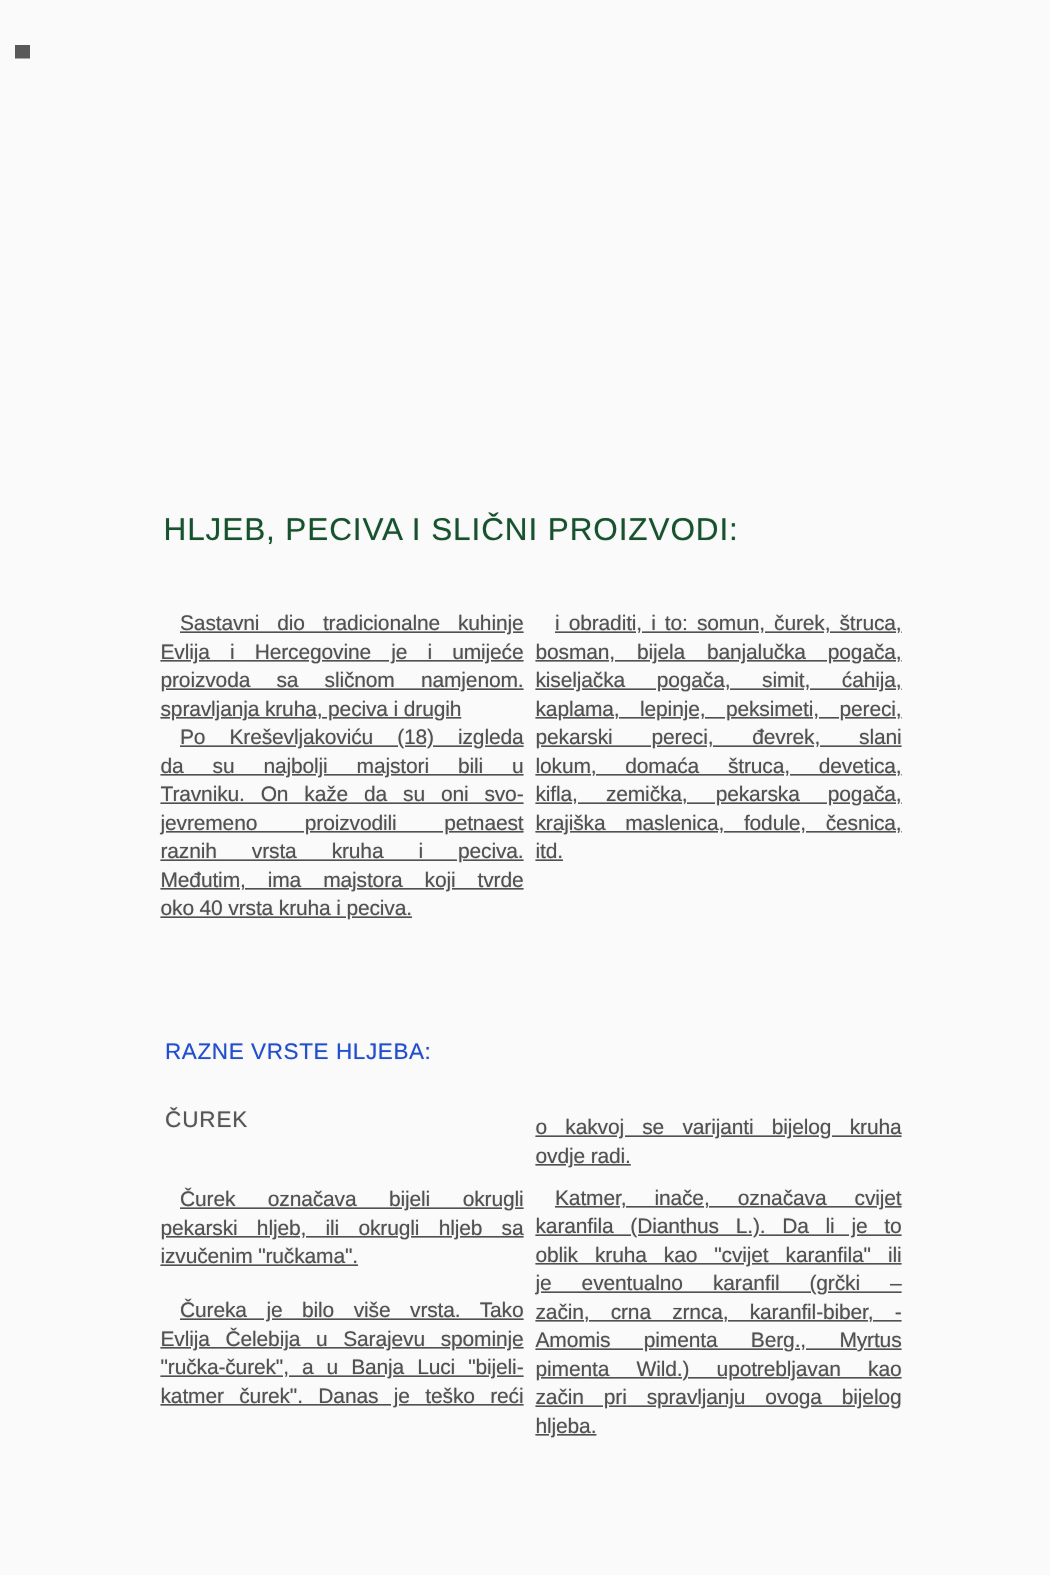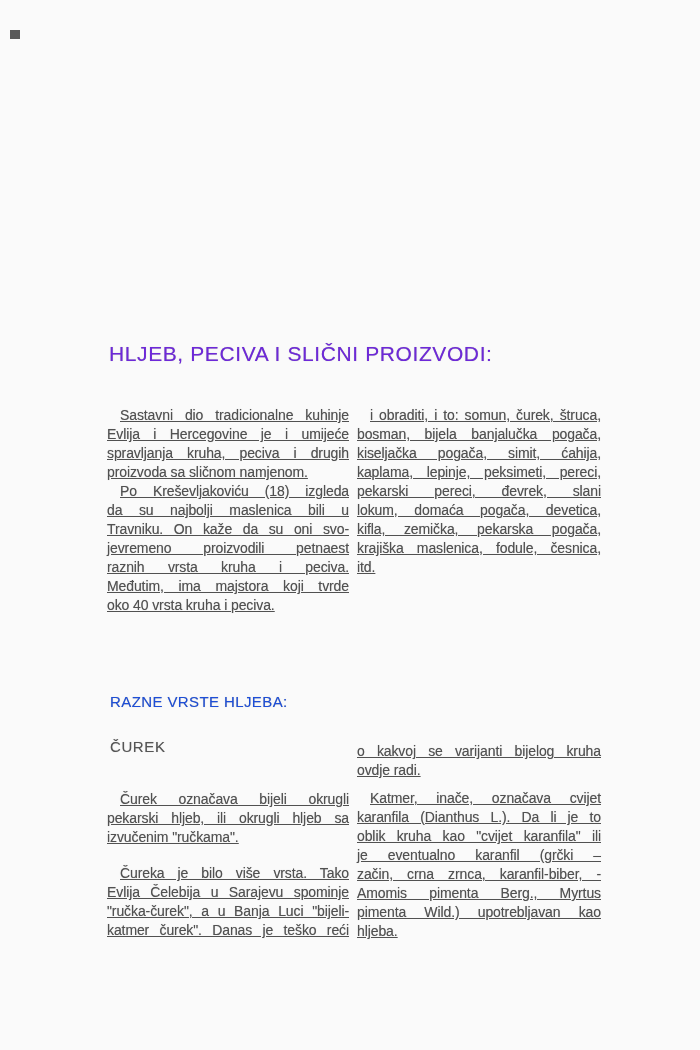--- a/index.html
+++ b/index.html
@@ -10,21 +10,21 @@
     color:#4e4e4e;
     position:relative;
     overflow:hidden;
   }
   .abs { position:absolute; }
   .soft { text-shadow:0 0 0.7px rgba(95,95,95,0.55); }
   .page-title {
     left:109px; top:342px;
     font-size:21px;
     letter-spacing:0.6px;
-    color:#6d28d9;
+    color:#14532d;
     white-space:nowrap;
   }
   .h-razne {
     left:110px; top:693px;
     font-size:15px;
     letter-spacing:0.4px;
     color:#1d4ed8;
     white-space:nowrap;
   }
   .h-curek {
@@ -62,42 +62,42 @@
 <body>
 
 <div class="abs ink-mark"></div>
 
 <div class="abs page-title soft">HLJEB, PECIVA I SLIČNI PROIZVODI:</div>
 
 <div class="abs col col-ul soft">
   <div class="para indent">
       <div>Sastavni dio tradicionalne kuhinje</div>
       <div>Evlija i Hercegovine je i umijeće</div>
+      <div>proizvoda sa sličnom namjenom.</div>
       <div>spravljanja kruha, peciva i drugih</div>
-      <div>proizvoda sa sličnom namjenom.</div>
     </div>
   <div class="para indent">
       <div>Po Kreševljakoviću (18) izgleda</div>
-      <div>da su najbolji maslenica bili u</div>
+      <div>da su najbolji majstori bili u</div>
       <div>Travniku. On kaže da su oni svo-</div>
       <div>jevremeno proizvodili petnaest</div>
       <div>raznih vrsta kruha i peciva.</div>
       <div>Međutim, ima majstora koji tvrde</div>
       <div>oko 40 vrsta kruha i peciva.</div>
     </div>
 </div>
 
 <div class="abs col col-ur soft">
   <div class="para indent">
       <div>i obraditi, i to: somun, čurek, štruca,</div>
       <div>bosman, bijela banjalučka pogača,</div>
       <div>kiseljačka pogača, simit, ćahija,</div>
       <div>kaplama, lepinje, peksimeti, pereci,</div>
       <div>pekarski pereci, đevrek, slani</div>
-      <div>lokum, domaća pogača, devetica,</div>
+      <div>lokum, domaća štruca, devetica,</div>
       <div>kifla, zemička, pekarska pogača,</div>
       <div>krajiška maslenica, fodule, česnica,</div>
       <div>itd.</div>
     </div>
 </div>
 
 <div class="abs h-razne soft">RAZNE VRSTE HLJEBA:</div>
 
 <div class="abs h-curek soft">ČUREK</div>
 
@@ -121,15 +121,16 @@
       <div>ovdje radi.</div>
     </div>
   <div class="para indent gap-a">
       <div>Katmer, inače, označava cvijet</div>
       <div>karanfila (Dianthus L.). Da li je to</div>
       <div>oblik kruha kao "cvijet karanfila" ili</div>
       <div>je eventualno karanfil (grčki –</div>
       <div>začin, crna zrnca, karanfil-biber, -</div>
       <div>Amomis pimenta Berg., Myrtus</div>
       <div>pimenta Wild.) upotrebljavan kao</div>
+      <div>začin pri spravljanju ovoga bijelog</div>
       <div>hljeba.</div>
     </div>
 </div>
 
 </body></html>

